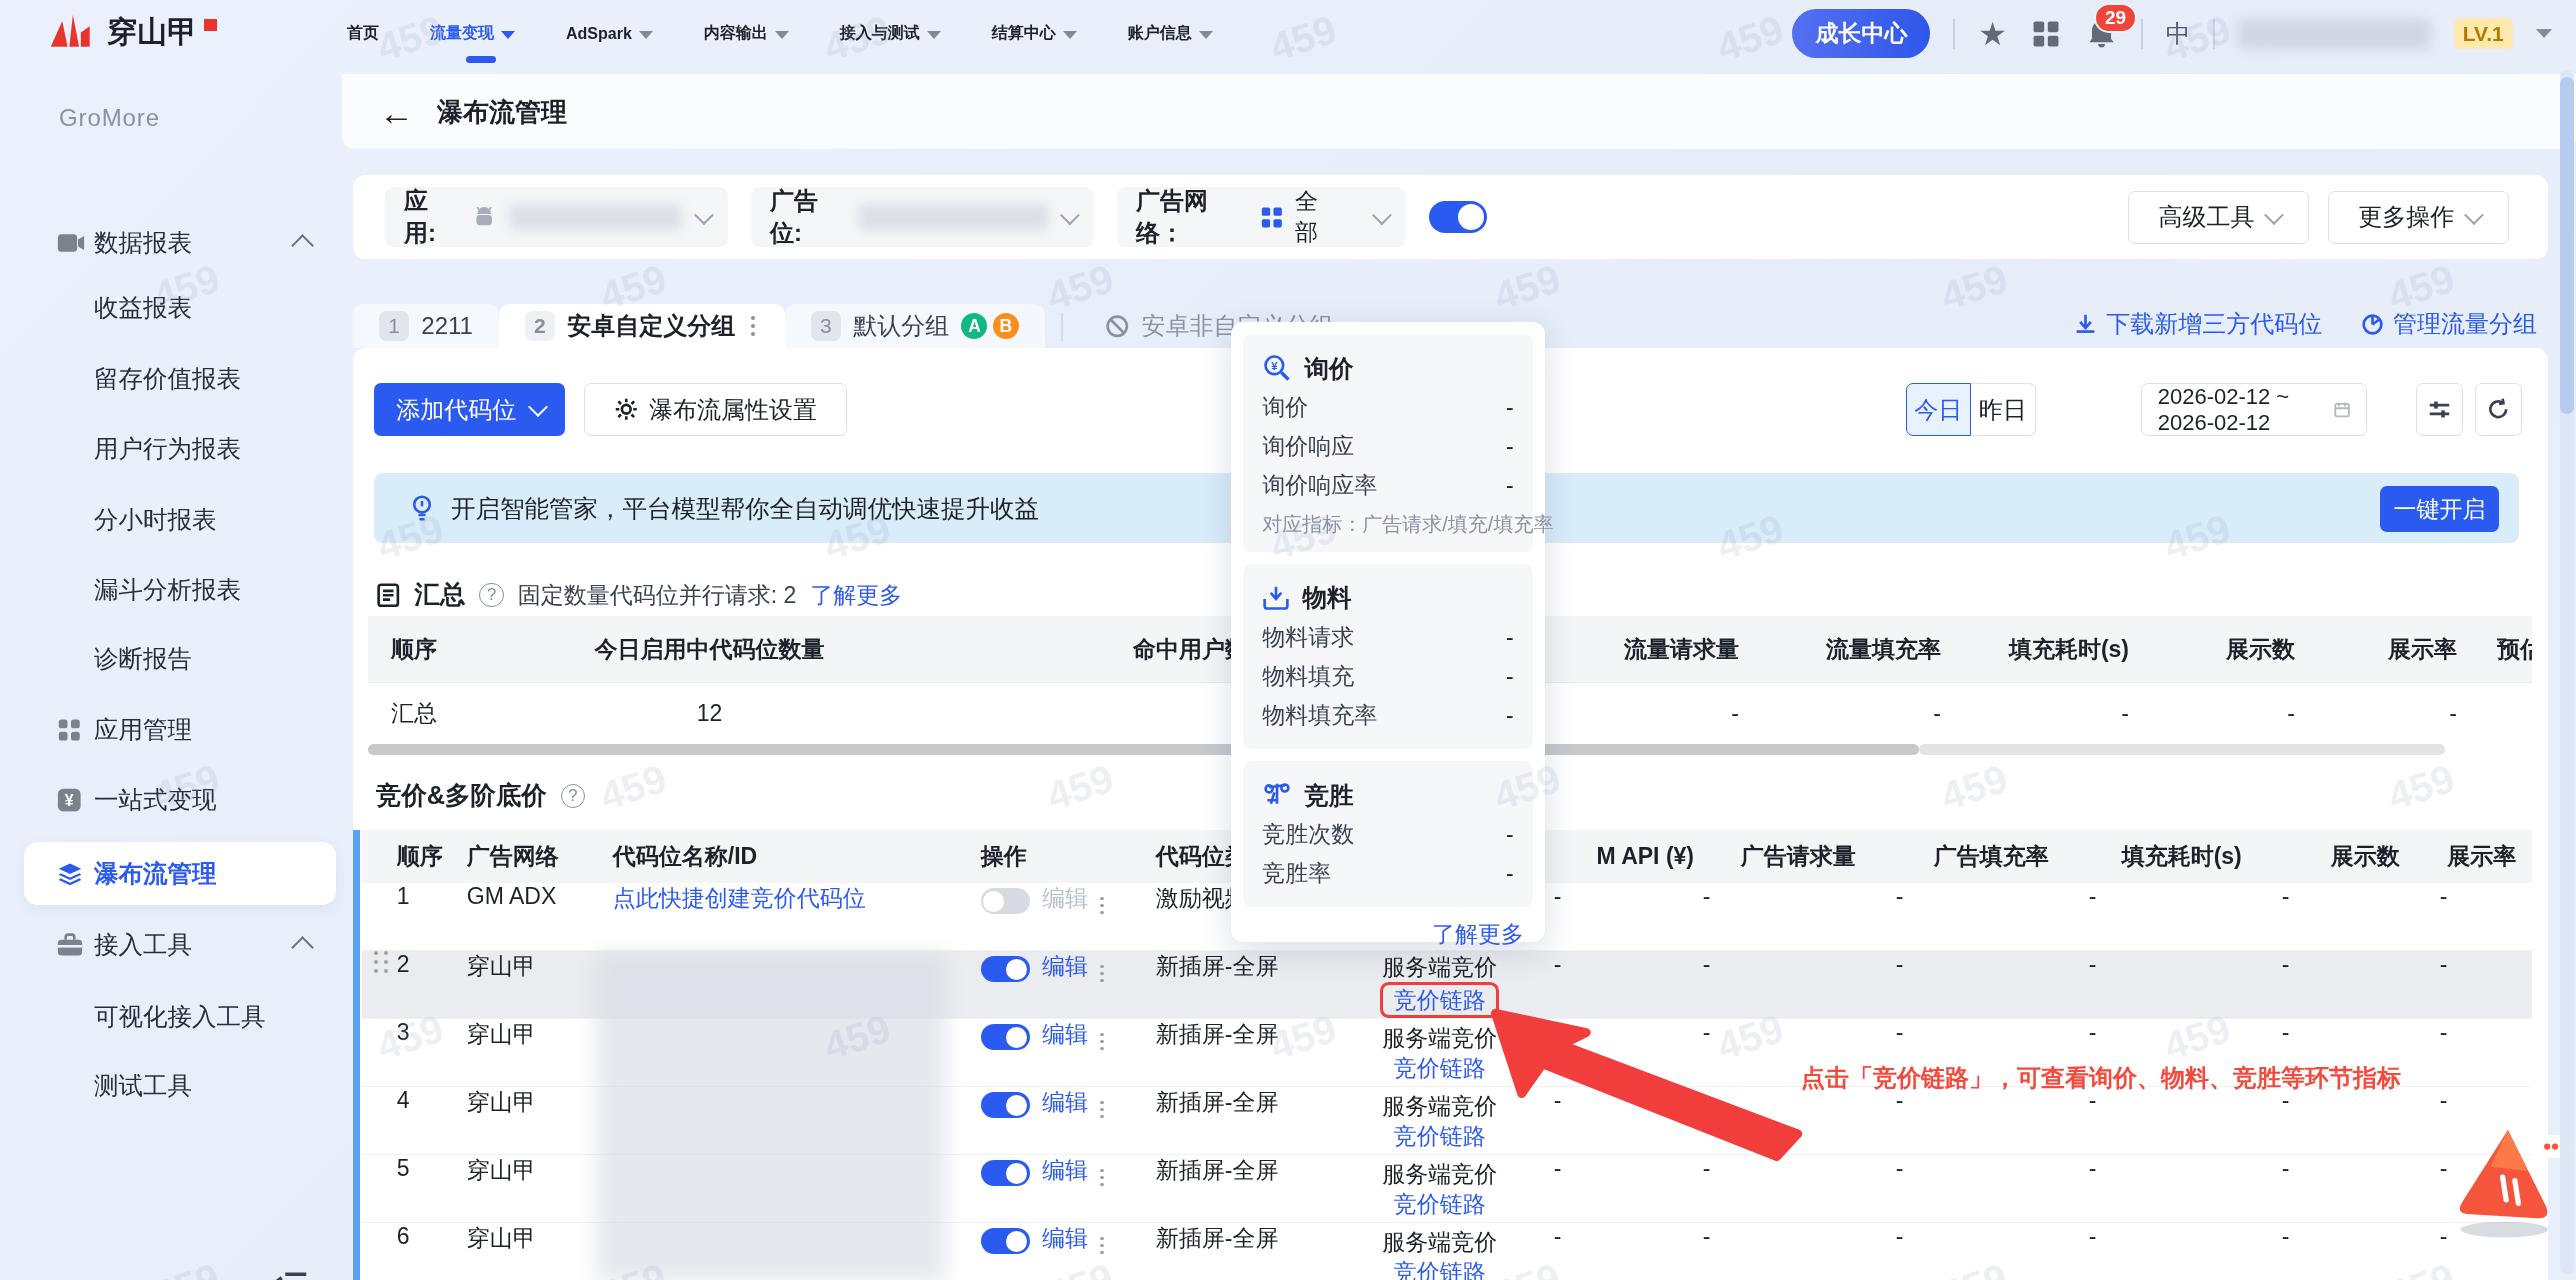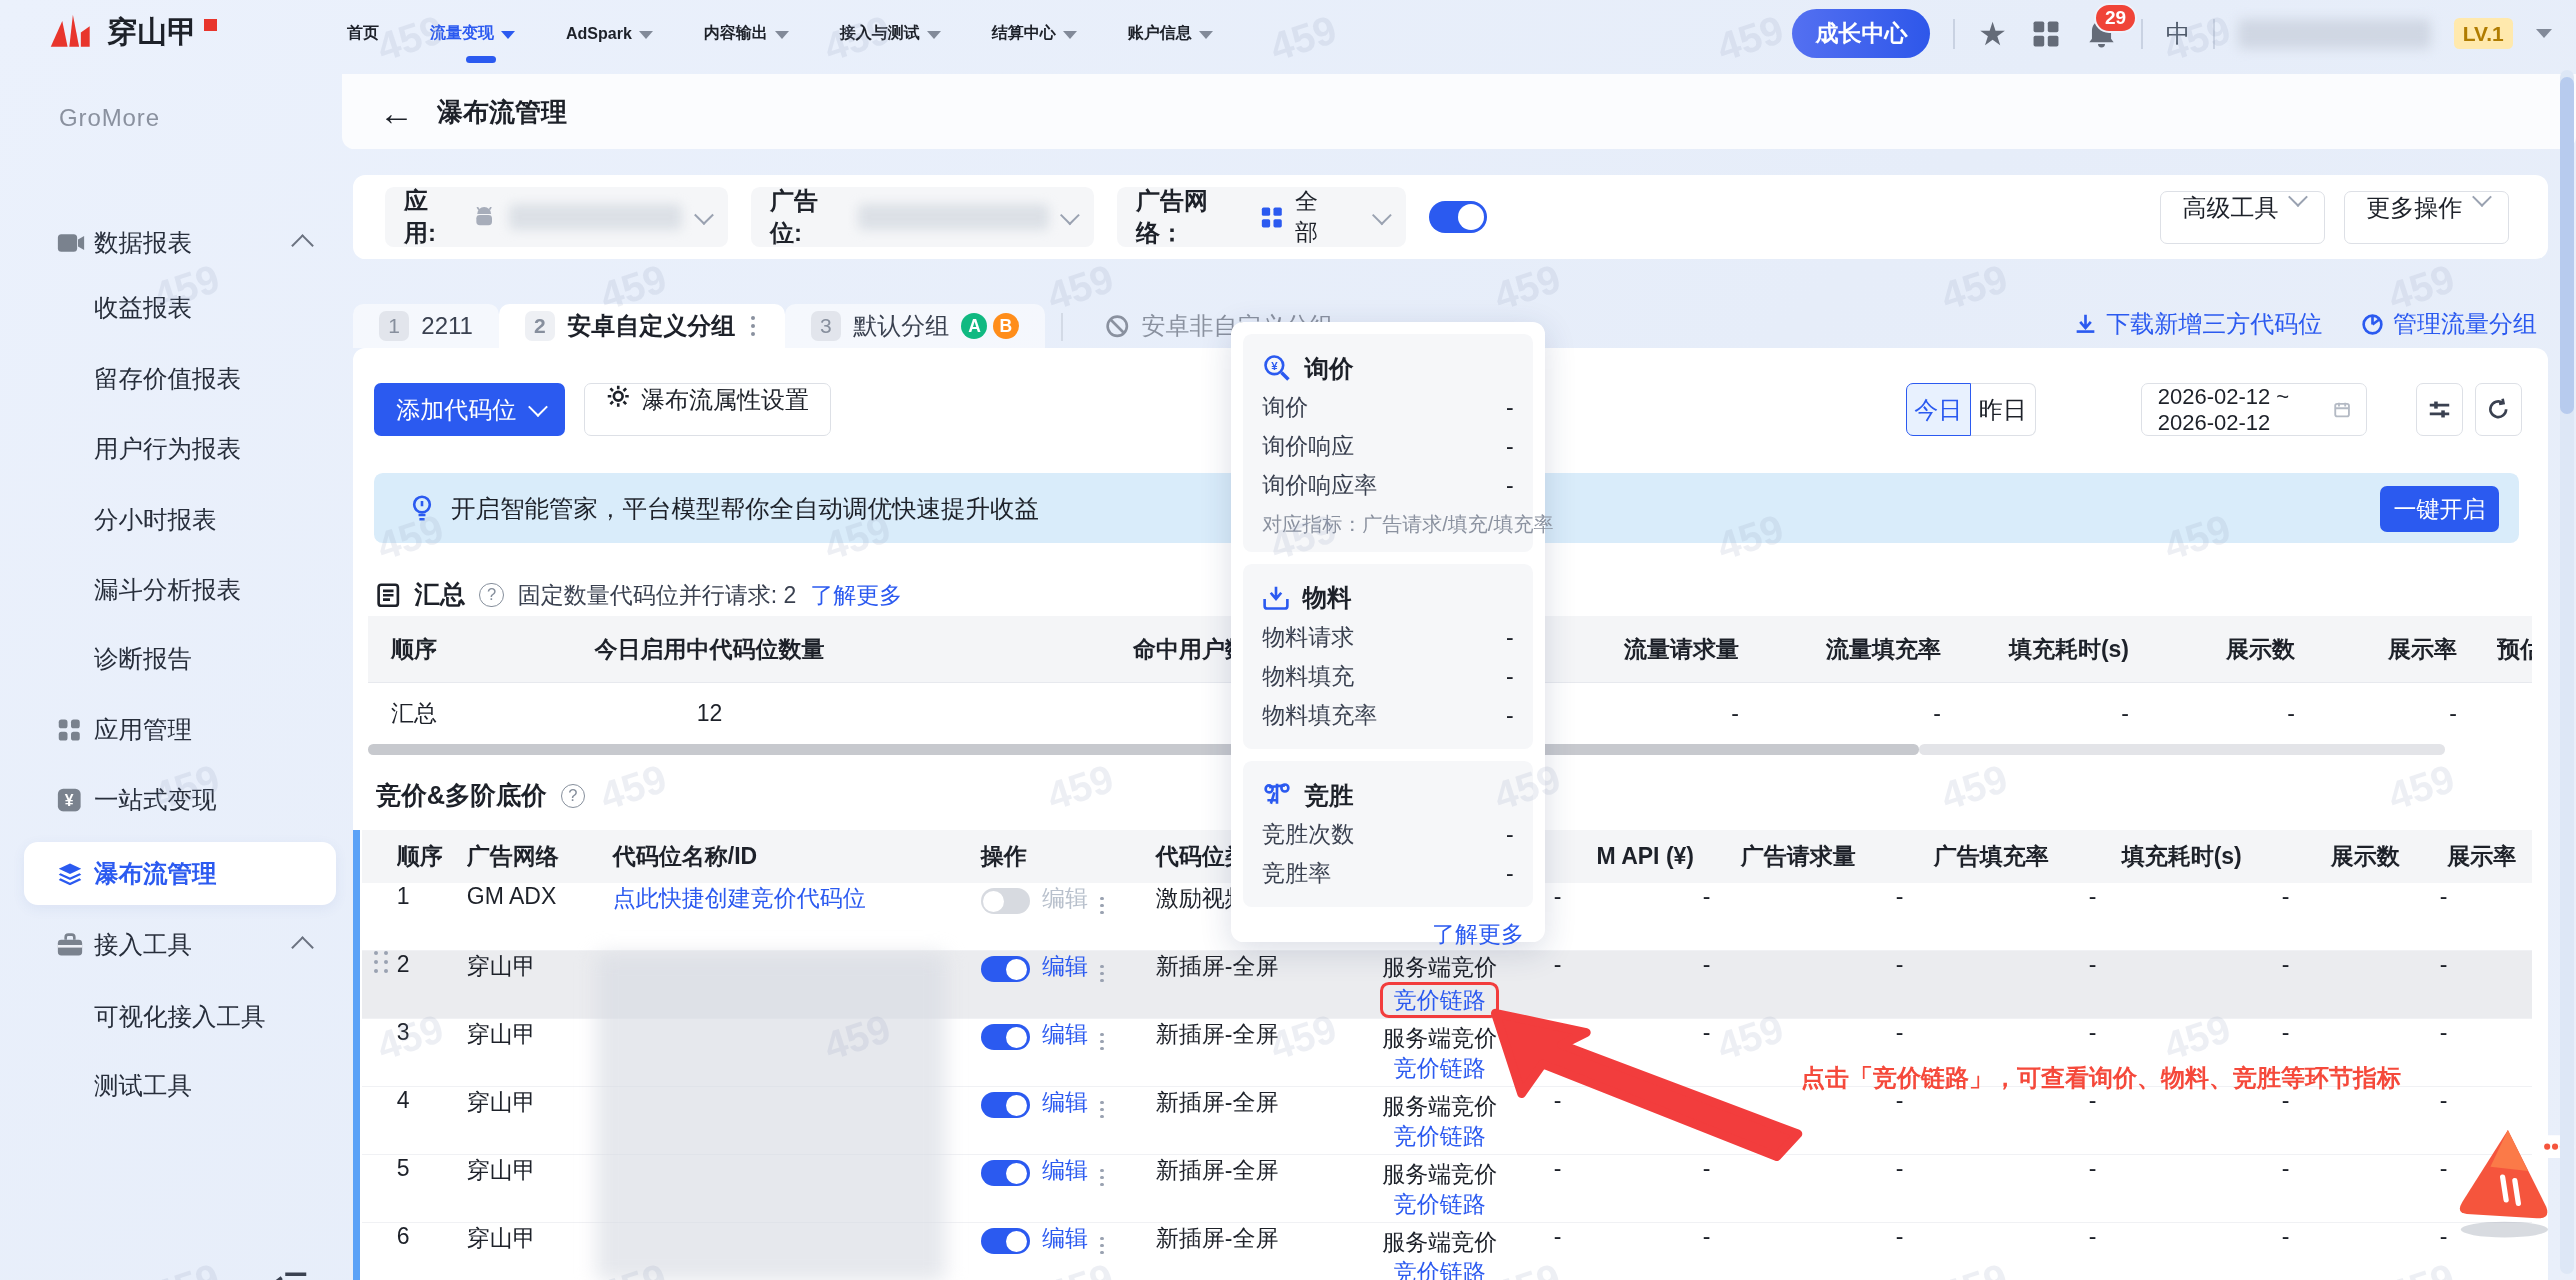--- a/index.html
+++ b/index.html
@@ -51,22 +51,22 @@
   .fsel .flabel{font-weight:bold;font-size:24px;}
   .selblur{height:26px;border-radius:5.3px;background:rgba(196,203,214,.5);filter:blur(5.3px);}
   .chevd{width:12.3px;height:12.3px;border-right:2.6px solid #9aa2b1;border-bottom:2.6px solid #9aa2b1;transform:rotate(45deg) translateY(-2.6px);}
   .toggle{width:58px;height:32px;border-radius:16px;background:#2b5af0;position:relative;cursor:pointer;flex:none;}
   .toggle::after{content:"";position:absolute;width:26px;height:26px;border-radius:50%;background:#fff;top:2.6px;right:2.6px;}
   .toggle.off{background:#d7dae0;}
   .toggle.off::after{right:auto;left:2.6px;}
   .toggle.sm{width:49px;height:26px;border-radius:13px;}
   .toggle.sm::after{width:21px;height:21px;}
   .fbtns{position:absolute;right:39px;display:flex;gap:19px;}
-  .wbtn{background:#fff;border:1.8px solid #dde0e6;border-radius:7px;height:53px;display:flex;gap:10.5px;
-        padding:0 21px;font-size:24px;cursor:pointer;box-sizing:border-box;white-space:nowrap;}
+  .wbtn{background:#fff;border:1.8px solid #dde0e6;border-radius:7px;height:53px;display:flex;align-items:center;gap:10.5px;
+        padding:0 29px;font-size:24px;cursor:pointer;box-sizing:border-box;white-space:nowrap;}
   
   .tabsrow{position:absolute;left:353px;top:304px;height:44px;display:flex;align-items:flex-end;}
   .tab{height:44px;display:flex;align-items:center;gap:12.3px;padding:0 26px;border-radius:10.5px 10.5px 0 0;
        background:rgba(255,255,255,.55);font-size:24px;color:#3a4150;cursor:pointer;white-space:nowrap;}
   .tab.active{background:#fff;font-weight:bold;color:#1d2129;}
   .tab.ghost{background:transparent;color:#8a919f;}
   .tnum{width:30px;height:30px;border-radius:7px;background:#e2e5ec;color:#878f9d;font-size:21px;
         display:flex;align-items:center;justify-content:center;flex:none;}
   .tab.active .tnum{background:#eef0f4;}
   .abbadge{width:26px;height:26px;border-radius:50%;color:#fff;font-size:17.5px;font-weight:bold;

